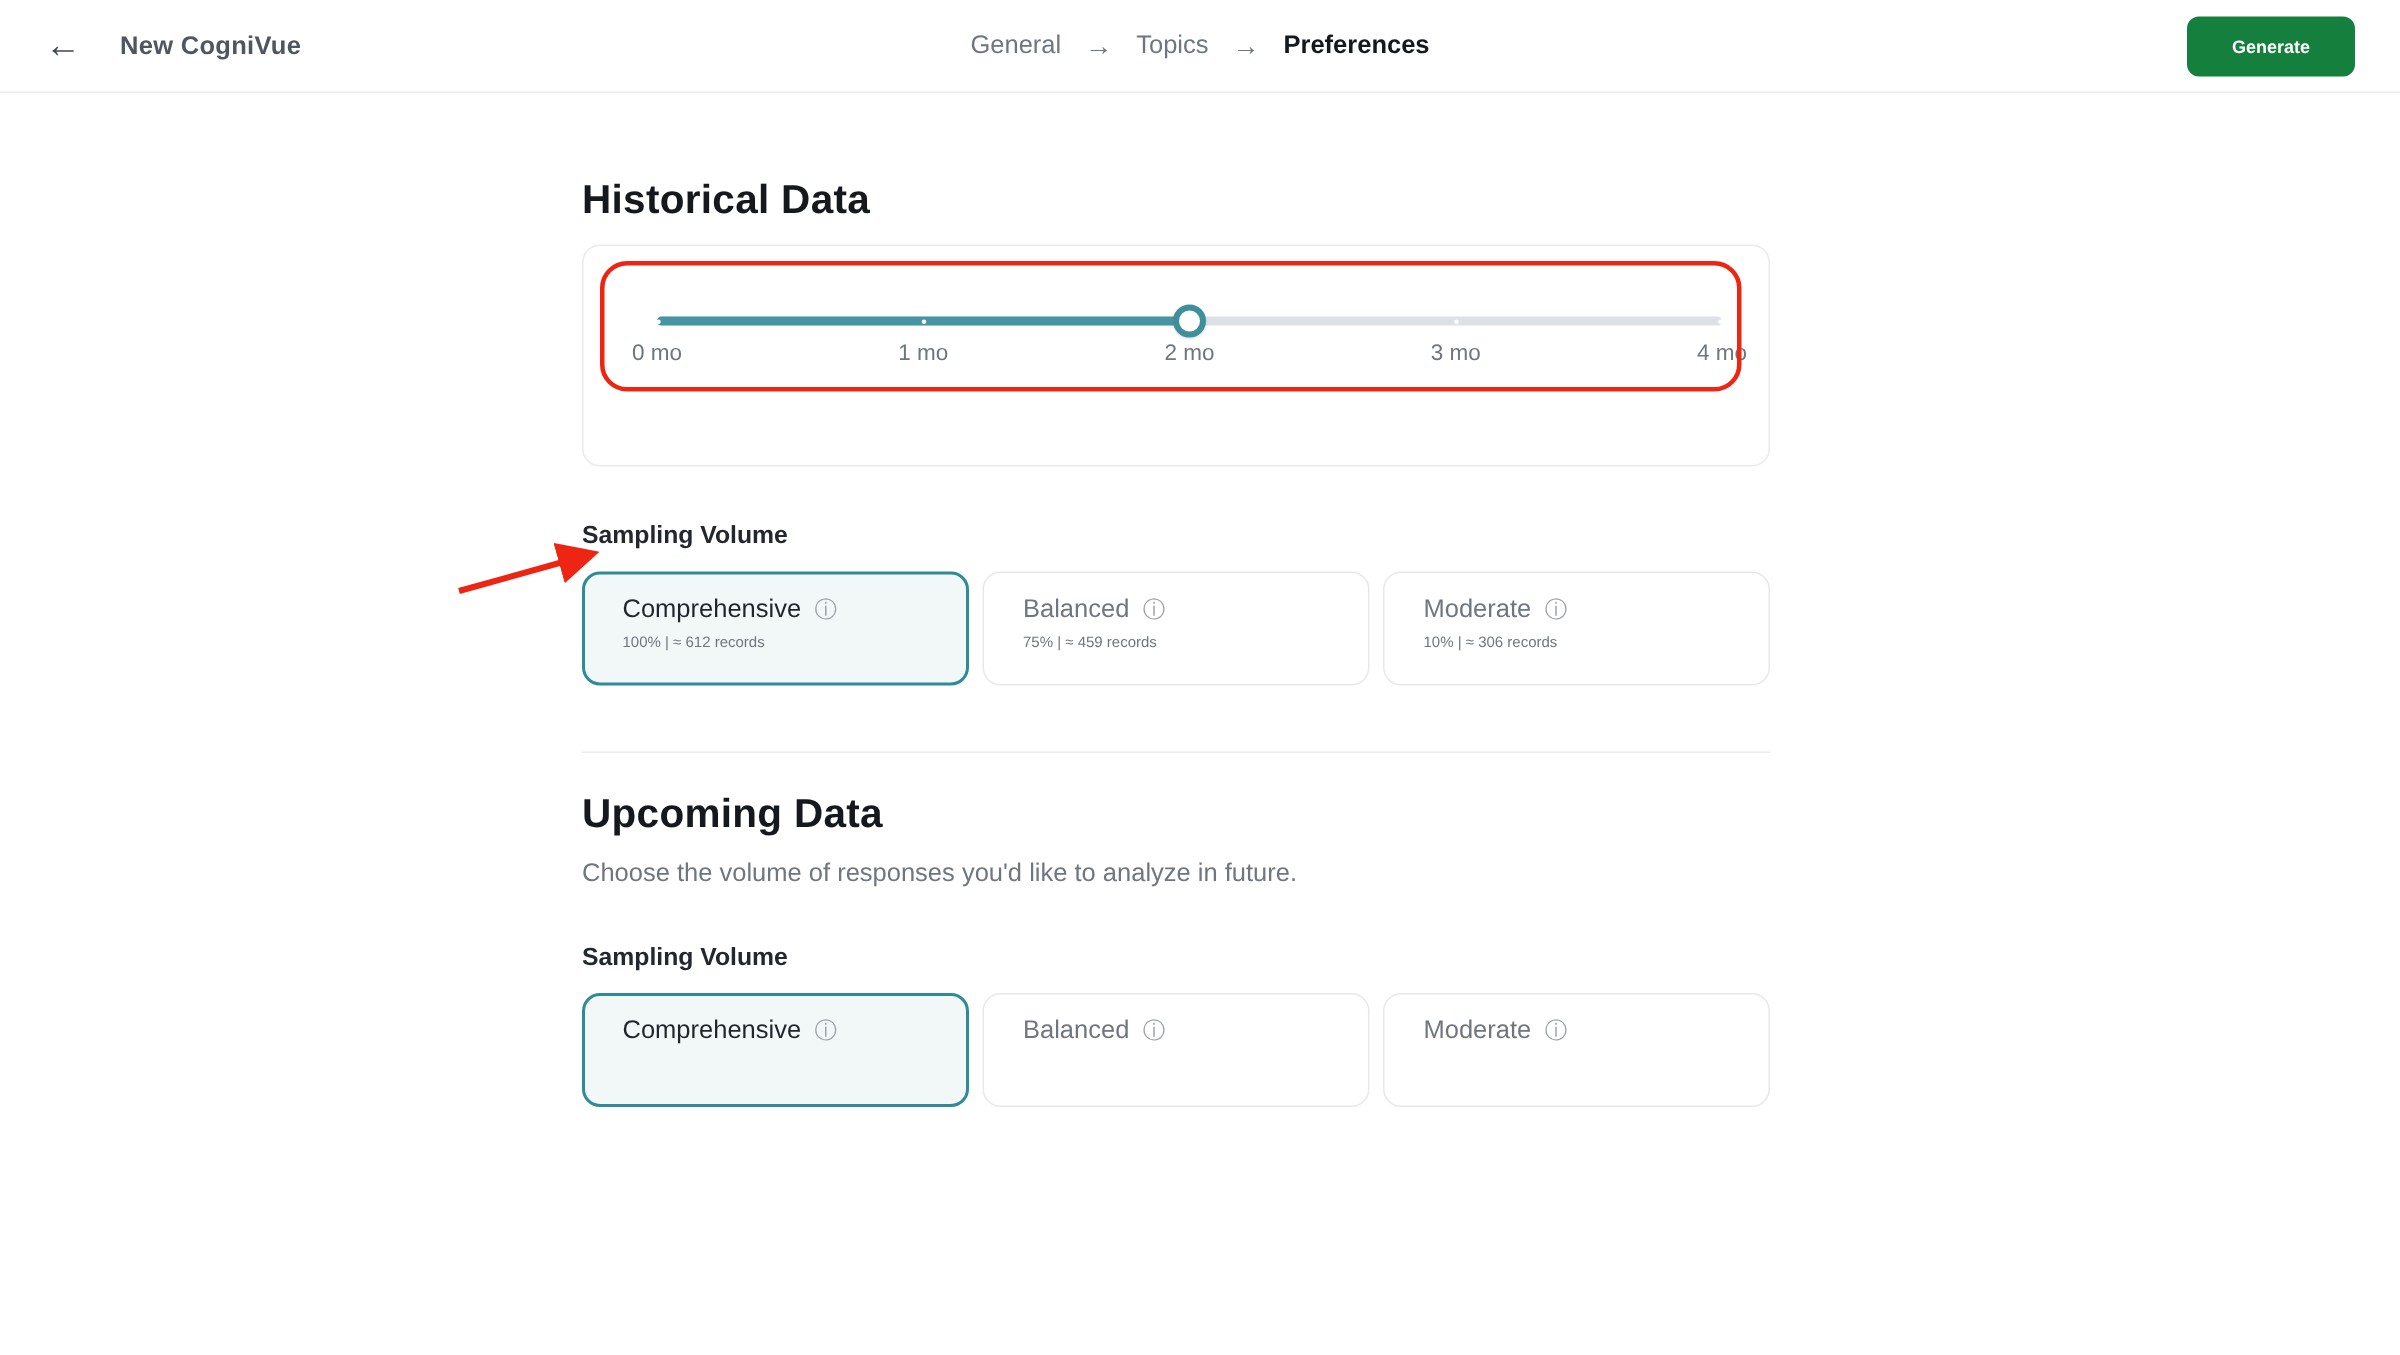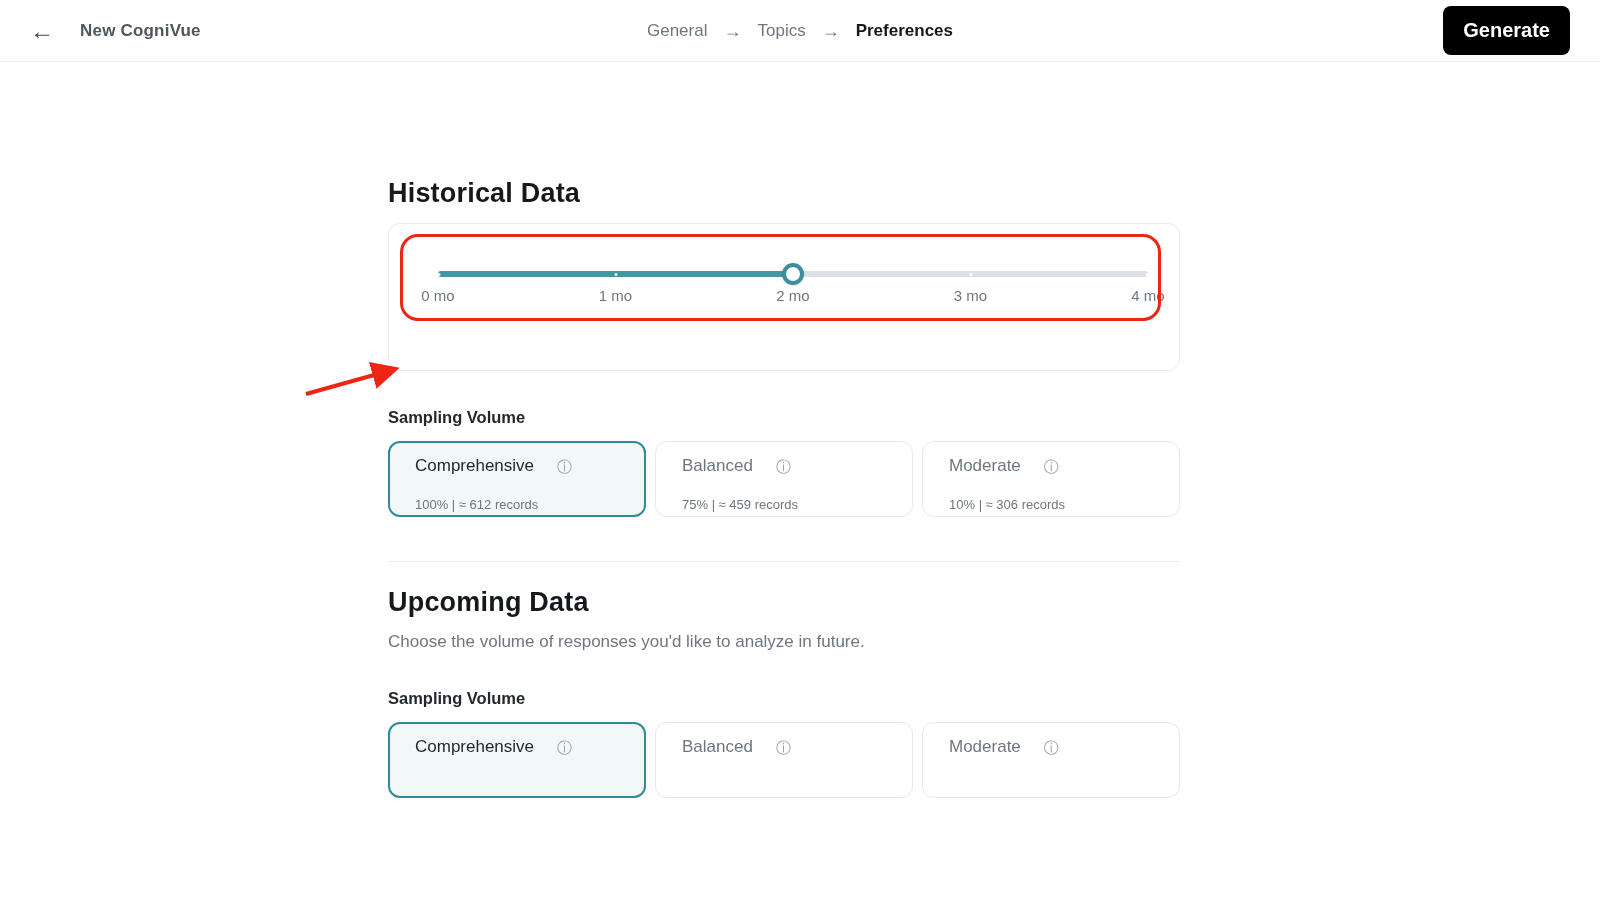--- a/index.html
+++ b/index.html
@@ -10,27 +10,27 @@
   .header { position: relative; height: 62px; display: flex; align-items: center;
     justify-content: space-between; padding: 0 30px; border-bottom: 1px solid #ececec; background:#fff; }
   .header-left { display: flex; align-items: center; gap: 26px; }
   .back-btn { font-size: 24px; color: #3f4750; background: none; border: none; cursor: pointer; line-height: 1; }
   .app-title { font-size: 17px; font-weight: 700; color: #4e565e; letter-spacing: .2px; }
   .breadcrumb { position: absolute; left: 50%; top: 50%; transform: translate(-50%,-50%);
     display: flex; align-items: center; gap: 16px; font-size: 17px; }
   .crumb { color: #6f7680; }
   .crumb.active { color: #15191d; font-weight: 700; }
   .crumb-sep { color: #6f7680; font-size: 18px; }
-  .generate-btn { background: #000000; color: #fff; font-weight: 700; font-size: 20px;
-    border: none; border-radius: 8px; padding: 13px 20px; cursor: pointer;
+  .generate-btn { background: #15803d; color: #fff; font-weight: 700; font-size: 12px;
+    border: none; border-radius: 8px; padding: 13px 30px; cursor: pointer;
     font-family: "Liberation Sans", sans-serif; }
 
   
   .content { width: 792px; margin-left: 388px; }
-  .section-title { margin-top: 116px; font-size: 27px; font-weight: 700; color: #15191d; letter-spacing:.2px; }
+  .section-title { margin-top: 56px; font-size: 27px; font-weight: 700; color: #15191d; letter-spacing:.2px; }
   .section-title.upcoming { margin-top: 25px; }
   .section-desc { margin-top: 14px; font-size: 17px; color: #6f7680; }
   .field-label { margin-top: 37px; font-size: 16.5px; font-weight: 700; color: #23282e; }
 
   
   .slider-card { position: relative; margin-top: 14px; height: 148px;
     border: 1px solid #e8eaed; border-radius: 12px; background: #fff; }
   .slider-zone { position: relative; height: 108px; text-align: center; }
   .slider-track { position: absolute; left: 49px; top: 47px; width: 710px; height: 6px;
     background: #dde1e5; border-radius: 3px; cursor: pointer; }
@@ -51,24 +51,24 @@
   
   .annotation-box { position: absolute; left: 11px; top: 10px; width: 761px; height: 87px;
     border: 3.5px solid #ee2512; border-radius: 18px; pointer-events: none; }
   .annotation-arrow { position: absolute; left: 290px; top: 352px; pointer-events: none; }
 
   
   .options-row { display: flex; gap: 9px; margin-top: 14px; }
   .option-card { width: 258px; height: 76px; border: 1px solid #e6e8eb; border-radius: 12px;
     background: #fff; padding: 14px 0 0 26px; cursor: pointer; }
   .option-card.selected { border: 2px solid #2f8a99; background: #f2f8f8; padding: 13px 0 0 25px; }
-  .option-title { font-size: 17px; color: #6f7680; display: flex; align-items: center; gap: 23px; }
+  .option-title { font-size: 17px; color: #6f7680; display: flex; align-items: center; gap: 9px; }
   .option-card.selected .option-title { color: #1f252b; }
   .info-icon { font-size: 15px; color: #9aa1a8; line-height: 1; }
-  .option-detail { margin-top: 21px; font-size: 13px; color: #6f7680; }
+  .option-detail { margin-top: 7px; font-size: 10px; color: #6f7680; }
 
   .divider { border: none; border-top: 1px solid #ececec; margin-top: 44px; }
   .options-row.bottom { margin-top: 14px; }
 </style>
 </head>
 <body>
 
 <div class="header">
   <div class="header-left">
     <button class="back-btn">

